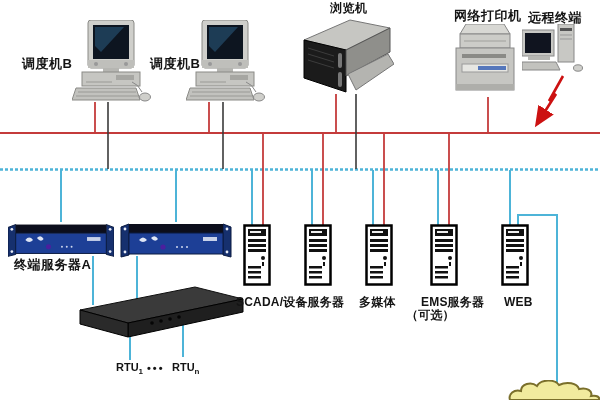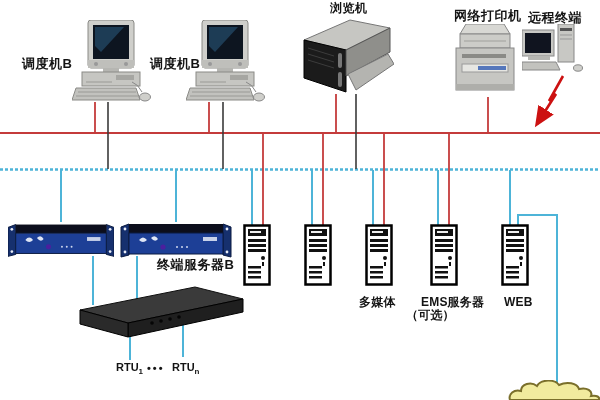--- a/index.html
+++ b/index.html
@@ -252,21 +252,22 @@
 
   <svg class="dev" style="left:508px;top:380px" width="92" height="20" viewBox="0 0 92 20">
     <path d="M2,20 C0,14 6,9 13,11 C13,4 23,1 29,6 C33,-1 47,-1 51,5 C59,1 69,3 71,9 C79,7 85,11 83,16 C89,15 92,17 91,20 Z" style="fill:var(--cloud-fill);stroke:var(--cloud-stroke);stroke-width:2"></path>
   </svg>
 
   <div class="lbl lbl-cn" style="left:22px;top:57px">调度机B</div>
   <div class="lbl lbl-cn" style="left:150px;top:57px">调度机B</div>
   <div class="lbl lbl-cn-lg" style="left:330px;top:2px">浏览机</div>
   <div class="lbl lbl-cn" style="left:454px;top:9px">网络打印机</div>
   <div class="lbl lbl-cn" style="left:528px;top:11px">远程终端</div>
-  <div class="lbl lbl-cn" style="left:157px;top:258px">终端服务器B</div>
+  <div class="lbl lbl-cn" style="left:14px;top:258px">终端服务器A</div>
+  <div class="lbl lbl-en" style="left:236px;top:296px">SCADA/设备服务器</div>
   <div class="lbl lbl-en" style="left:359px;top:296px">多媒体</div>
   <div class="lbl lbl-en" style="left:421px;top:296px">EMS服务器</div>
   <div class="lbl lbl-en" style="left:406px;top:309px">（可选）</div>
   <div class="lbl lbl-en" style="left:504px;top:296px">WEB</div>
 
   <div class="lbl lbl-rtu" style="left:116px;top:362px"><span>RTU</span><sub>1</sub></div>
   <div class="lbl lbl-rtu" style="left:147px;top:363px;letter-spacing:2px">•••</div>
   <div class="lbl lbl-rtu" style="left:172px;top:362px"><span>RTU</span><sub>n</sub></div>
 
 </div>

